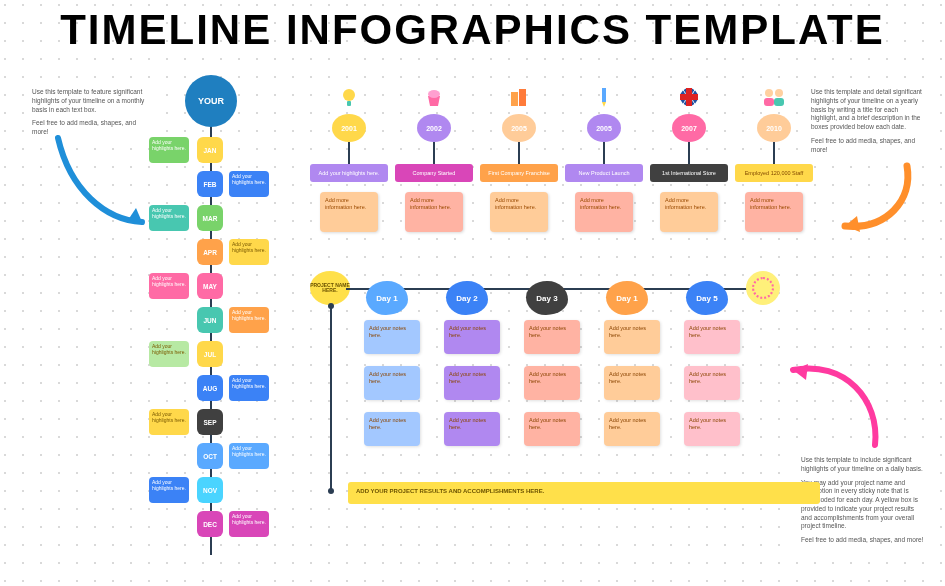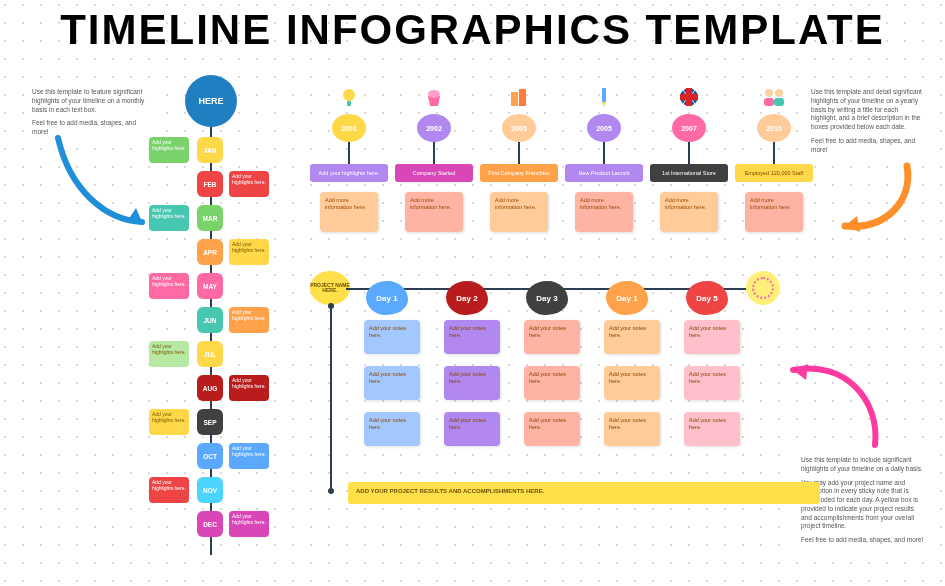--- a/index.html
+++ b/index.html
@@ -33,22 +33,22 @@
   .pg .hline{position:absolute;left:36px;right:62px;top:20px;height:2px;background:#2b3d52}
   .pg .daybub{position:absolute;top:13px;width:42px;height:34px;border-radius:50% 48% 52% 46%/48% 55% 45% 52%;color:#fff;display:flex;align-items:center;justify-content:center;font-size:8px;font-weight:700}
   .pg .endbub{position:absolute;top:3px;width:34px;height:34px;border-radius:50%;background:#fff07a;border:2px dashed transparent}
   .pg .endbub::before{content:"";position:absolute;inset:4px;border:2px dotted #ff6aa5;border-radius:50%}
   .pg .vline{position:absolute;top:38px;left:20px;width:2px;height:185px;background:#2b3d52}
   .pg .vline::before,.pg .vline::after{content:"";position:absolute;width:6px;height:6px;border-radius:50%;background:#2b3d52;left:-2px}
   .pg .vline::before{top:-3px}.pg .vline::after{bottom:-3px}
   .pg .note{position:absolute;width:56px;height:34px;border-radius:4px;font-size:5.5px;color:#8a4400;padding:5px;line-height:1.2;box-shadow:1px 1px 3px rgba(0,0,0,.12)}
   .pg .results{position:absolute;left:38px;right:0;top:214px;height:22px;background:#ffe04a;border-radius:3px;font-size:6px;font-weight:700;color:#6b5200;padding:6px 8px}
   
-  .c-yellow{background:#ffd84a}.c-red{background:#ef4444}.c-green{background:#79d36a}.c-orange{background:#ffa24a}.c-pink{background:#ff6aa5}
-  .c-teal{background:#48c7b0}.c-purple{background:#b91c1c}.c-rose{background:#404040}.c-blue{background:#5aa9ff}.c-cyan{background:#4ad4ff}
+  .c-yellow{background:#ffd84a}.c-red{background:#3b82f6}.c-green{background:#79d36a}.c-orange{background:#ffa24a}.c-pink{background:#ff6aa5}
+  .c-teal{background:#48c7b0}.c-purple{background:#3b82f6}.c-rose{background:#404040}.c-blue{background:#5aa9ff}.c-cyan{background:#4ad4ff}
   .c-mag{background:#d946b8}.c-lpurp{background:#b088f0}.c-lblue{background:#a3c8ff}.c-lgreen{background:#b7e9a3}
   .c-lorange{background:#ffcc99}.c-salmon{background:#ffb3a3}.c-lrose{background:#ffc0cb}
 </style>
 </head>
 <body>
 <div class="dotgrid"></div>
 
 <h1 class="title">TIMELINE INFOGRAPHICS TEMPLATE</h1>
 
 <div class="tip" style="left:24px;top:82px">
@@ -73,21 +73,21 @@
     <path d="M80 6 C 86 40, 60 70, 18 66" stroke="#ff8f2b" stroke-width="7" fill="none" stroke-linecap="round"></path>
     <path d="M18 66 l12 -10 l3 16 z" fill="#ff8f2b"></path>
   </svg>
 <svg class="arrow-svg" style="right:60px;top:345px" width="110" height="110" viewBox="0 0 110 110">
     <path d="M100 100 C 105 55, 70 15, 18 25" stroke="#ff3aa0" stroke-width="6" fill="none" stroke-linecap="round"></path>
     <path d="M18 25 l15 -6 l-2 16 z" fill="#ff3aa0"></path>
   </svg>
 
 <div class="vtl">
   <div class="axis"></div>
-  <div class="yearbub">HERE</div>
+  <div class="yearbub">YOUR</div>
   <div>
       <div class="row" style="top: 62px;">
         <div class="mnote c-green" style="left: -36px;">Add your highlights here.</div>
         <div class="mnode c-yellow" style="left: 12px;">JAN</div>
       </div>
       <div class="row" style="top: 96px;">
         <div class="mnote c-red" style="left: 44px;">Add your highlights here.</div>
         <div class="mnode c-red" style="left: 12px;">FEB</div>
       </div>
       <div class="row" style="top: 130px;">

